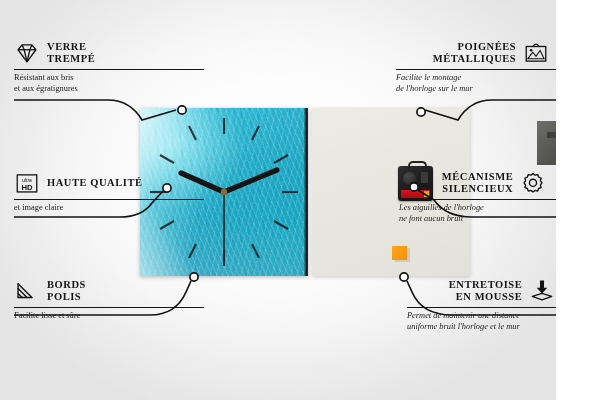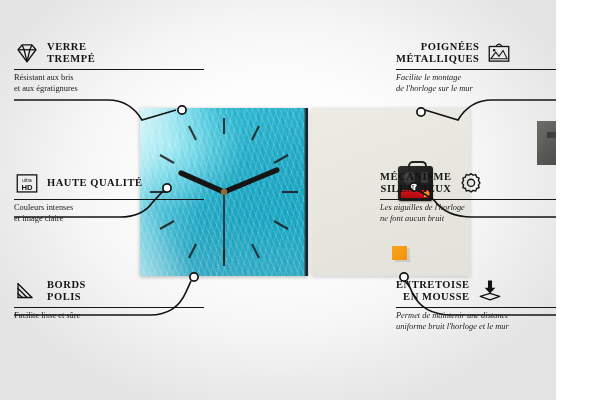--- a/index.html
+++ b/index.html
@@ -81,41 +81,41 @@
     position:absolute;left:80px;top:138px;width:15px;height:14px;
     background:linear-gradient(135deg,#fba61d 0%,#f2900d 100%);
     box-shadow:3px 2px 0 rgba(0,0,0,.10);
   }
   
   #clockmarks{position:absolute;left:0;top:0;width:168px;height:168px;}
   
   .feature{position:absolute;width:190px;}
   .feature .head{display:flex;align-items:center;gap:7px;}
   .feature.left .head{justify-content:flex-start;}
-  .feature.right .head{justify-content:flex-start;}
+  .feature.right .head{justify-content:center;}
   .ftitle{
     font-family:"Liberation Serif", serif;font-weight:bold;
     font-size:10.5px;letter-spacing:.55px;color:#131313;line-height:12.5px;
     text-transform:uppercase;
   }
   .feature.right .ftitle{text-align:right;}
   .rule{height:1.4px;background:#151515;margin:3px 0 3px 0;width:100%;}
   .fdesc{
     font-family:"Liberation Serif", serif;font-size:8.4px;color:#1b1b1b;
     line-height:10.2px;
   }
   .feature.right .fdesc{font-style:italic;}
   .icon{width:26px;height:26px;flex:0 0 26px;display:block;}
   
   #f-verre      {left:14px;  top:40px;}
   #f-impression {left:14px;  top:170px;}
   #f-bords      {left:14px;  top:278px;}
   #f-poignees   {left:396px; top:40px;}
-  #f-mecanisme  {left:380px; top:170px;}
-  #f-entretoise {left:396px; top:278px;}
+  #f-mecanisme  {left:399px; top:170px;}
+  #f-entretoise {left:407px; top:278px;}
   #connectors{position:absolute;left:0;top:0;width:600px;height:400px;pointer-events:none;}
 </style>
 </head>
 <body>
 
 <div id="stage">
 
   <div id="product">
 
     <div class="clock-face">
@@ -208,21 +208,20 @@
       <svg class="icon" viewBox="0 0 32 32">
         <rect x="4" y="6" width="24" height="21" fill="none" stroke="#131313" stroke-width="1.6"></rect>
         <text x="16" y="15" font-family="Liberation Sans, sans-serif" font-size="6" text-anchor="middle" fill="#131313">ultra</text>
         <text x="16" y="24" font-family="Liberation Sans, sans-serif" font-weight="bold" font-size="9.5" text-anchor="middle" fill="#131313">HD</text>
       </svg>
       <div>
         <div class="ftitle">HAUTE QUALITÉ</div>
       </div>
     </div>
     <div class="rule"></div>
-    <div class="fdesc">Couleurs intenses</div>
     <div class="fdesc">et image claire</div>
   </div>
 
   <div class="feature left" id="f-bords">
     <div class="head">
       <svg class="icon" viewBox="0 0 32 32">
         <g stroke="#131313" stroke-width="1.7" stroke-linecap="round">
           <line x1="5" y1="7" x2="22" y2="24"></line>
           <line x1="5" y1="13" x2="16" y2="24"></line>
           <line x1="5" y1="19" x2="10" y2="24"></line>

